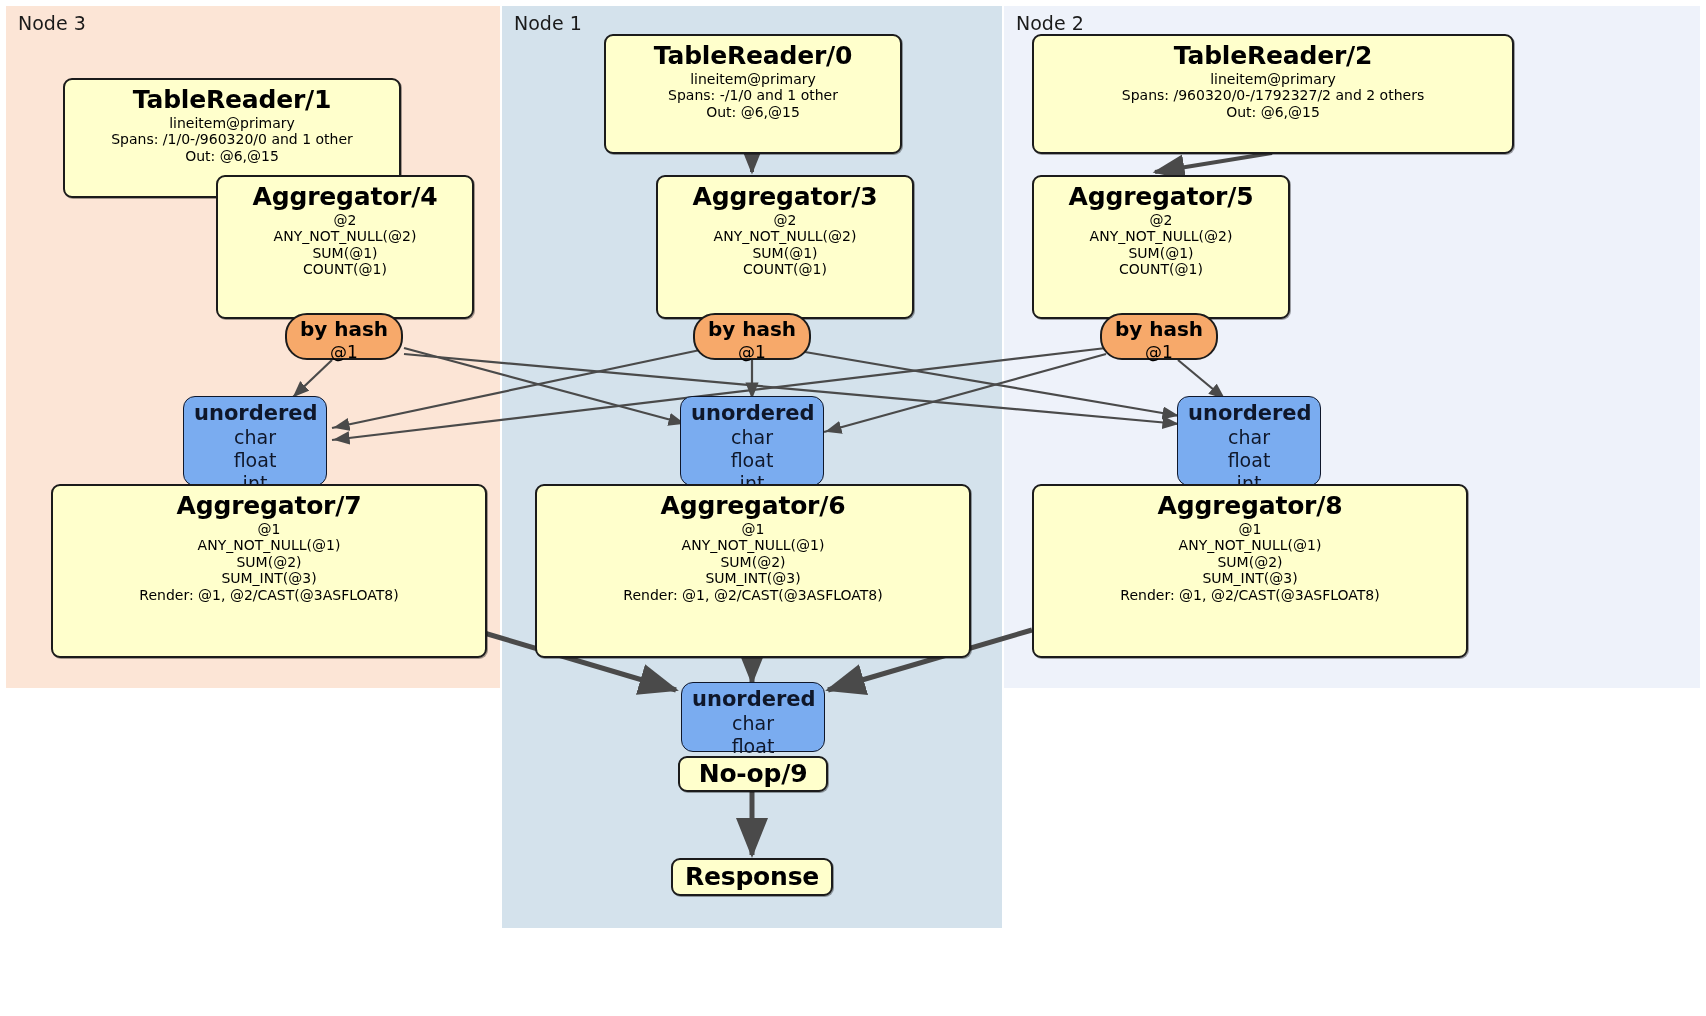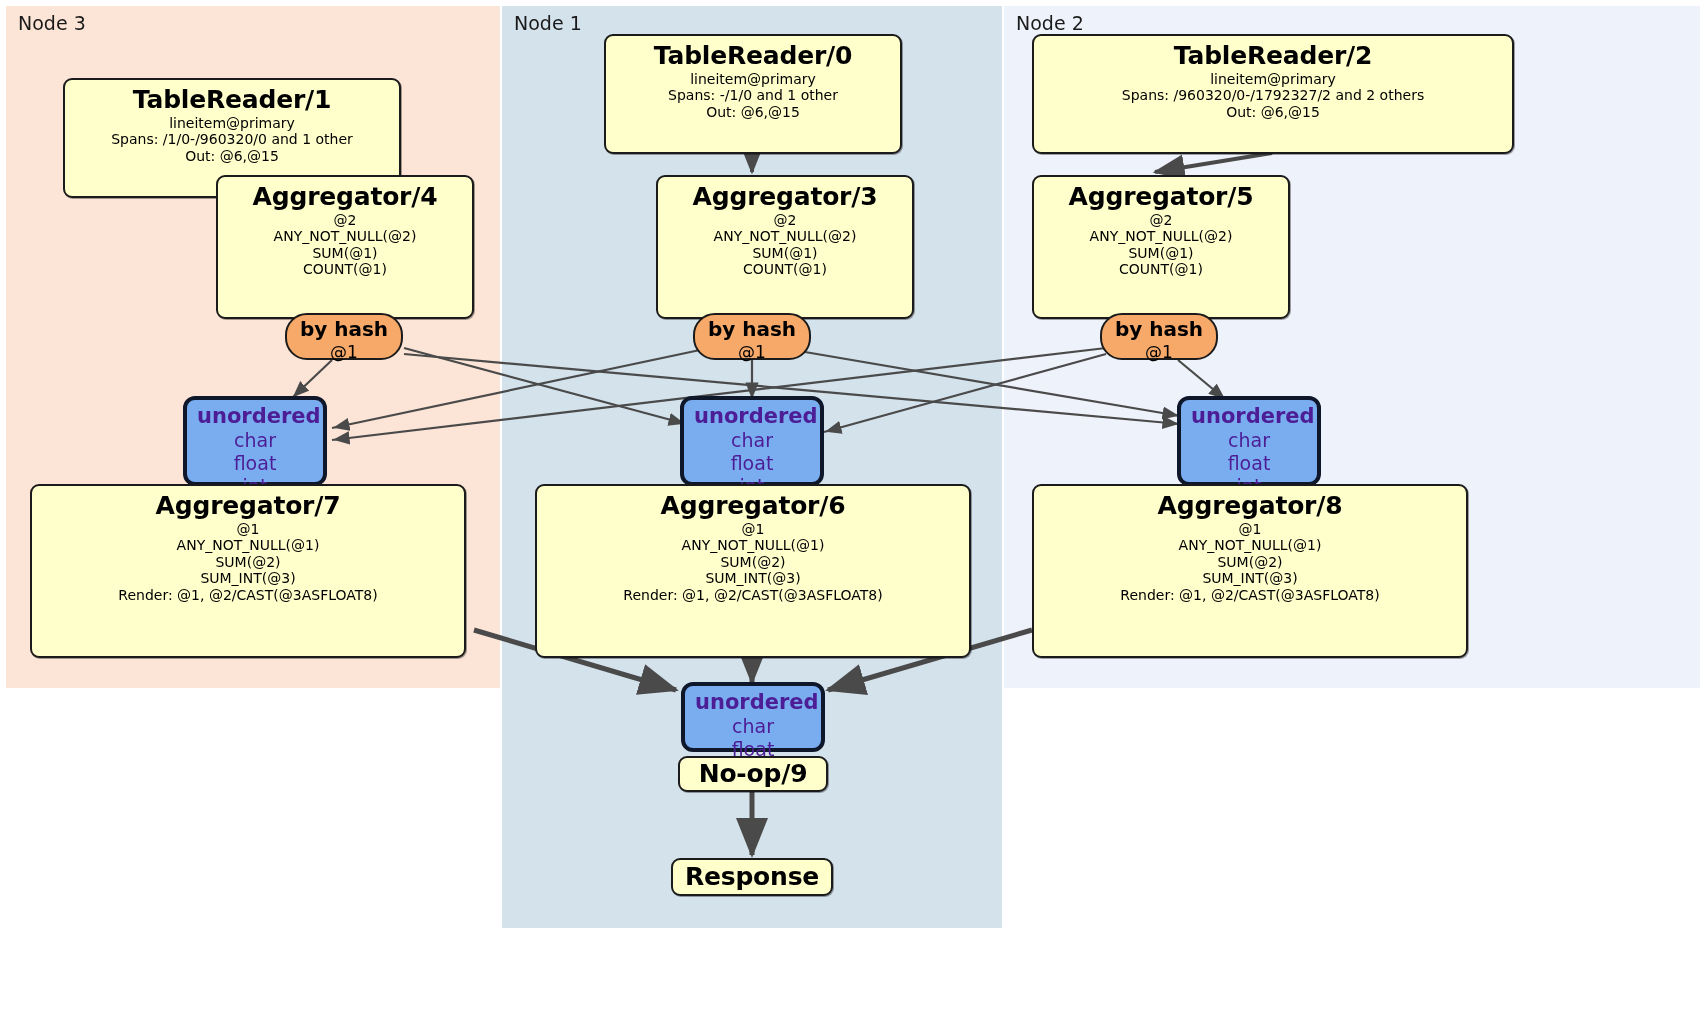--- a/index.html
+++ b/index.html
@@ -76,26 +76,26 @@
     align-items: center;
     justify-content: center;
   }
   .proc.compact .title { font-size: 25px; }
 
   
   .sync {
     position: absolute;
     box-sizing: border-box;
     background: #7aacf0;
-    border: 4px solid #0f172a;
+    border: 1px solid #0f172a;
     border-radius: 12px;
     text-align: center;
     padding: 4px 10px;
     line-height: 1.2;
-    color: #4c1d95;
+    color: #0f172a;
   }
   .sync .title {
     font-weight: bold;
     font-size: 21px;
   }
   .sync .detail {
     font-size: 19px;
   }
 
   
@@ -197,21 +197,21 @@
     <div class="detail">@1</div>
   </div>
 
   <div class="sync" style="left:183px; top:396px; width:144px; height:90px;">
     <div class="title">unordered</div>
     <div class="detail">char</div>
     <div class="detail">float</div>
     <div class="detail">int</div>
   </div>
 
-  <div class="proc" style="left:30px; top:484px; width:436px; height:174px;">
+  <div class="proc" style="left:51px; top:484px; width:436px; height:174px;">
     <div class="title">Aggregator/7</div>
     <div class="detail">@1</div>
     <div class="detail">ANY_NOT_NULL(@1)</div>
     <div class="detail">SUM(@2)</div>
     <div class="detail">SUM_INT(@3)</div>
     <div class="detail">Render: @1, @2/CAST(@3ASFLOAT8)</div>
   </div>
 
   <div class="proc" style="left:604px; top:34px; width:298px; height:120px;">
     <div class="title">TableReader/0</div>

